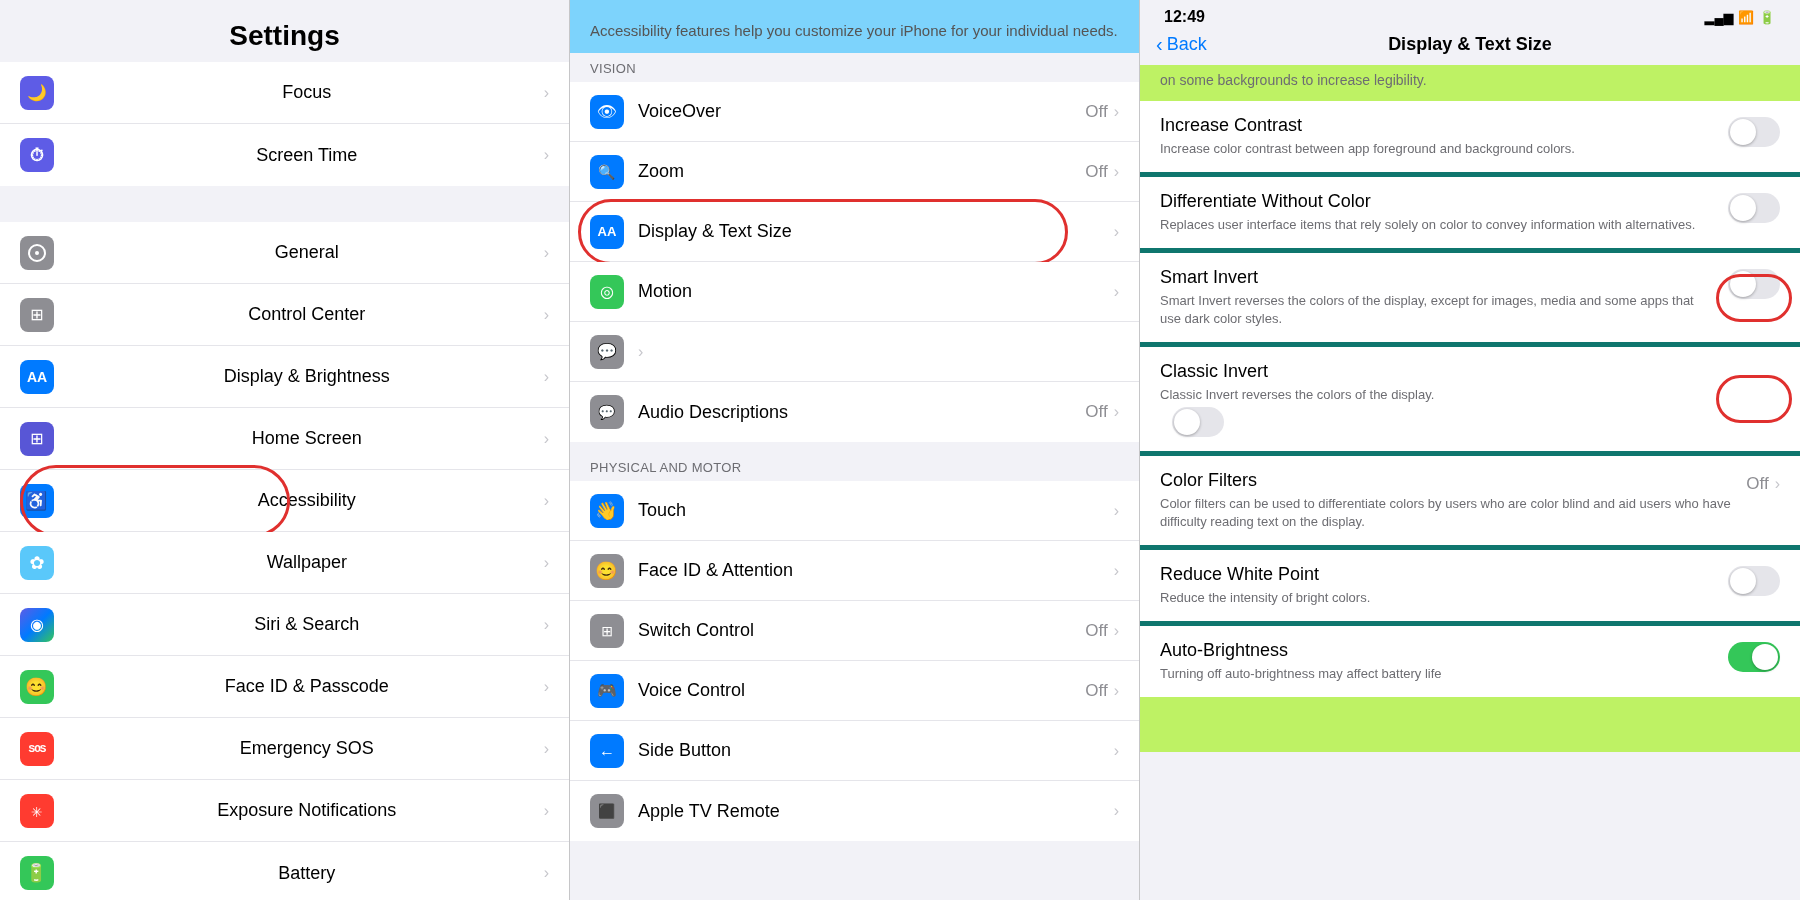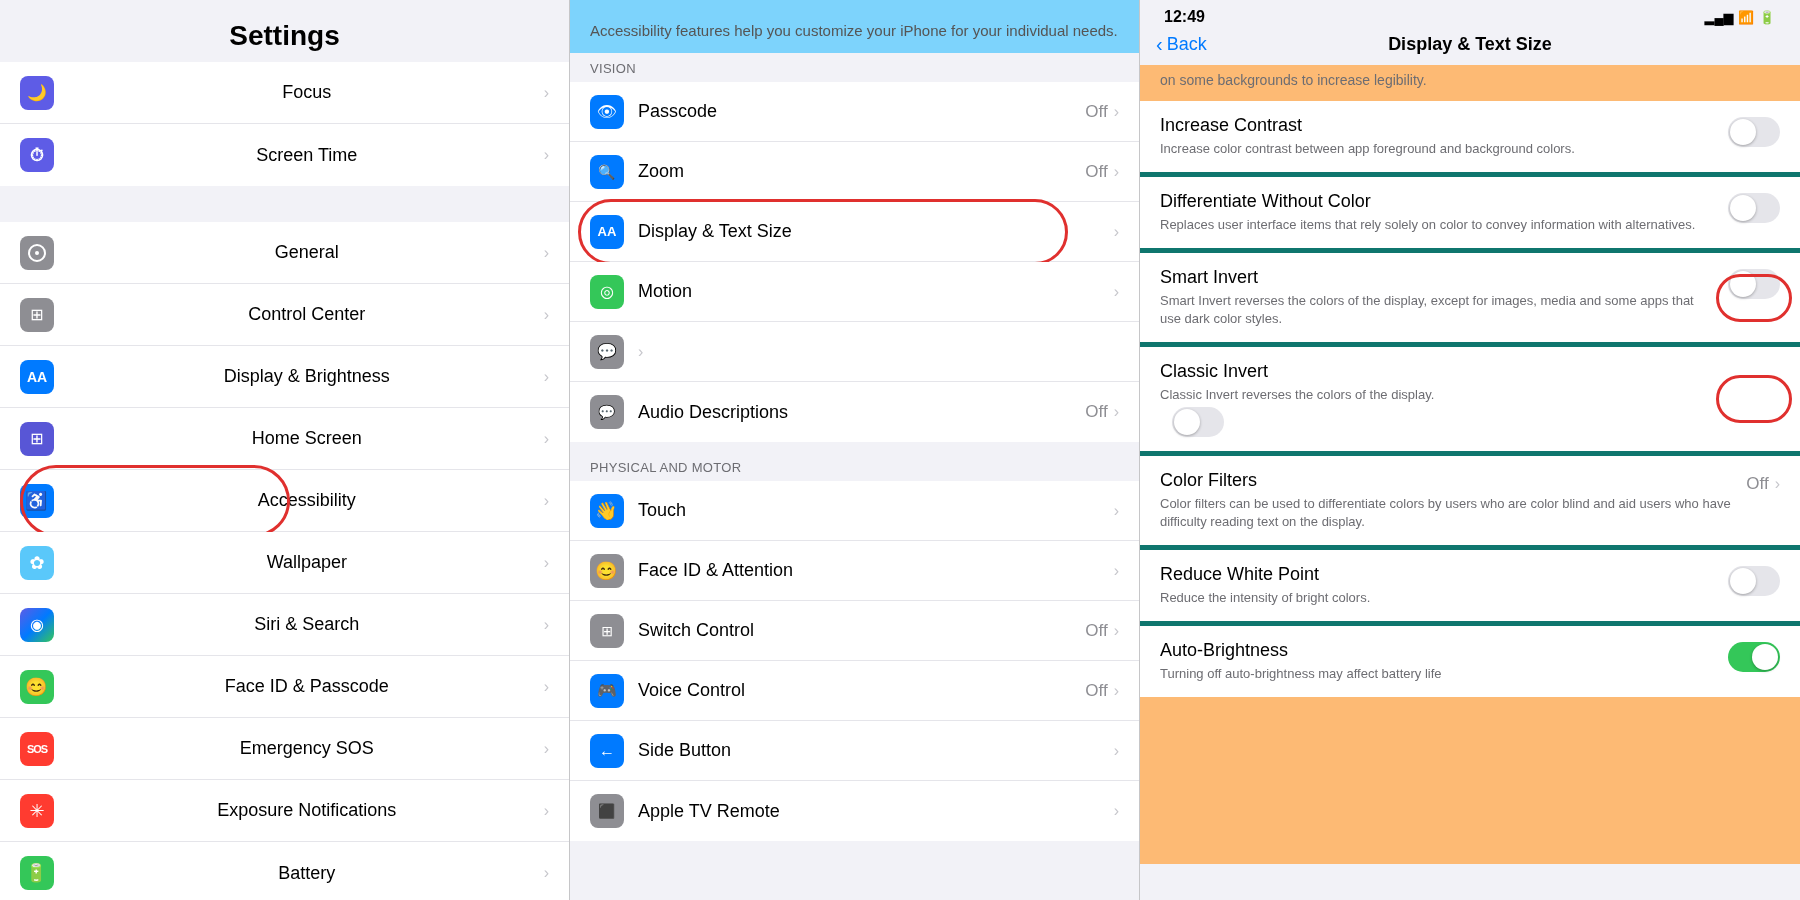--- a/index.html
+++ b/index.html
@@ -140,22 +140,22 @@
       margin-right: 6px;
     }
     .acc-row-chevron {
       color: #c7c7cc;
       font-size: 16px;
     }
 
     
     .panel-3 {
       width: 660px;
-      height: 864px;
-      background: #fdba74;
+      height: 752px;
+      background: #bef264;
       overflow: hidden;
       flex-shrink: 0;
     }
     .phone-status-bar {
       display: flex;
       align-items: center;
       justify-content: space-between;
       padding: 8px 24px 4px;
       background: #f2f2f7;
     }
@@ -280,21 +280,21 @@
     .row-chevron {
       color: #c7c7cc;
       font-size: 16px;
     }
 
     
     .bg-purple { background: #5e5ce6; }
     .bg-blue { background: #007aff; }
     .bg-gray { background: #8e8e93; }
     .bg-green { background: #34c759; }
-    .bg-red { background: #ff3b30; }
+    .bg-red { background: #ff3b30; font-family: Liberation Mono, monospace; }
     .bg-teal { background: #5ac8fa; }
     .bg-indigo { background: #5856d6; }
     .bg-aa { background: #007aff; }
 
     
     .acc-circle-wrapper {
       position: relative;
     }
   </style>
 </head>
@@ -404,21 +404,21 @@
     <p>Accessibility features help you customize your iPhone for your individual needs.</p>
   </div>
 
   <div>
     <div class="section-label">VISION</div>
   </div>
   <div class="acc-list">
 
     <div class="acc-row">
       <div class="acc-row-icon bg-blue" style="color:white; font-size:16px;">👁</div>
-      <span class="acc-row-label">Passcode</span>
+      <span class="acc-row-label">VoiceOver</span>
       <span class="acc-row-value">Off</span>
       <span class="acc-row-chevron">›</span>
     </div>
 
     <div class="acc-row">
       <div class="acc-row-icon bg-blue" style="color:white; font-size:14px;">🔍</div>
       <span class="acc-row-label">Zoom</span>
       <span class="acc-row-value">Off</span>
       <span class="acc-row-chevron">›</span>
     </div>

